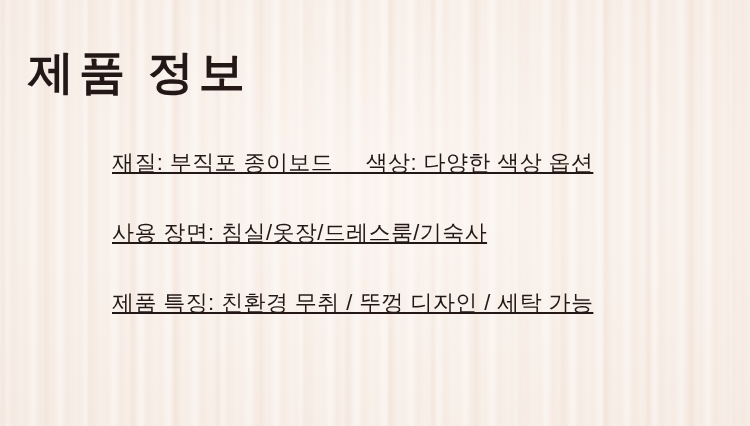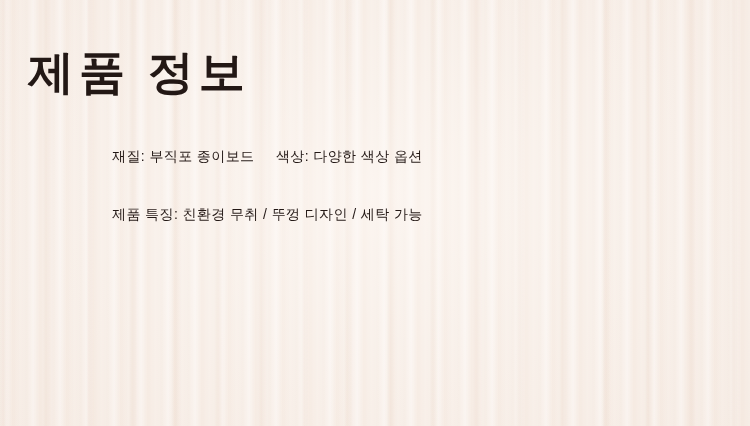--- a/index.html
+++ b/index.html
@@ -67,34 +67,36 @@
     color: #231815;
     padding-left: 24px;
   }
   .lines {
     position: absolute;
     top: 148px;
     left: 112px;
     width: 560px;
   }
   .line {
-    font-size: 14px;
+    font-size: 22px;
     color: #231815;
     letter-spacing: 0.4px;
     margin-bottom: 40px;
     white-space: pre;
+    text-decoration: underline;
   }
   .line:last-child {
     margin-bottom: 0;
   }
 </style>
 </head>
 <body>
 
 <div id="page">
   <div class="content">
     <div class="title">제품 정보</div>
     <div class="lines">
       <div class="line">재질: 부직포 종이보드     색상: 다양한 색상 옵션</div>
+      <div class="line">사용 장면: 침실/옷장/드레스룸/기숙사</div>
       <div class="line">제품 특징: 친환경 무취 / 뚜껑 디자인 / 세탁 가능</div>
     </div>
   </div>
 </div>
 
 </body></html>

